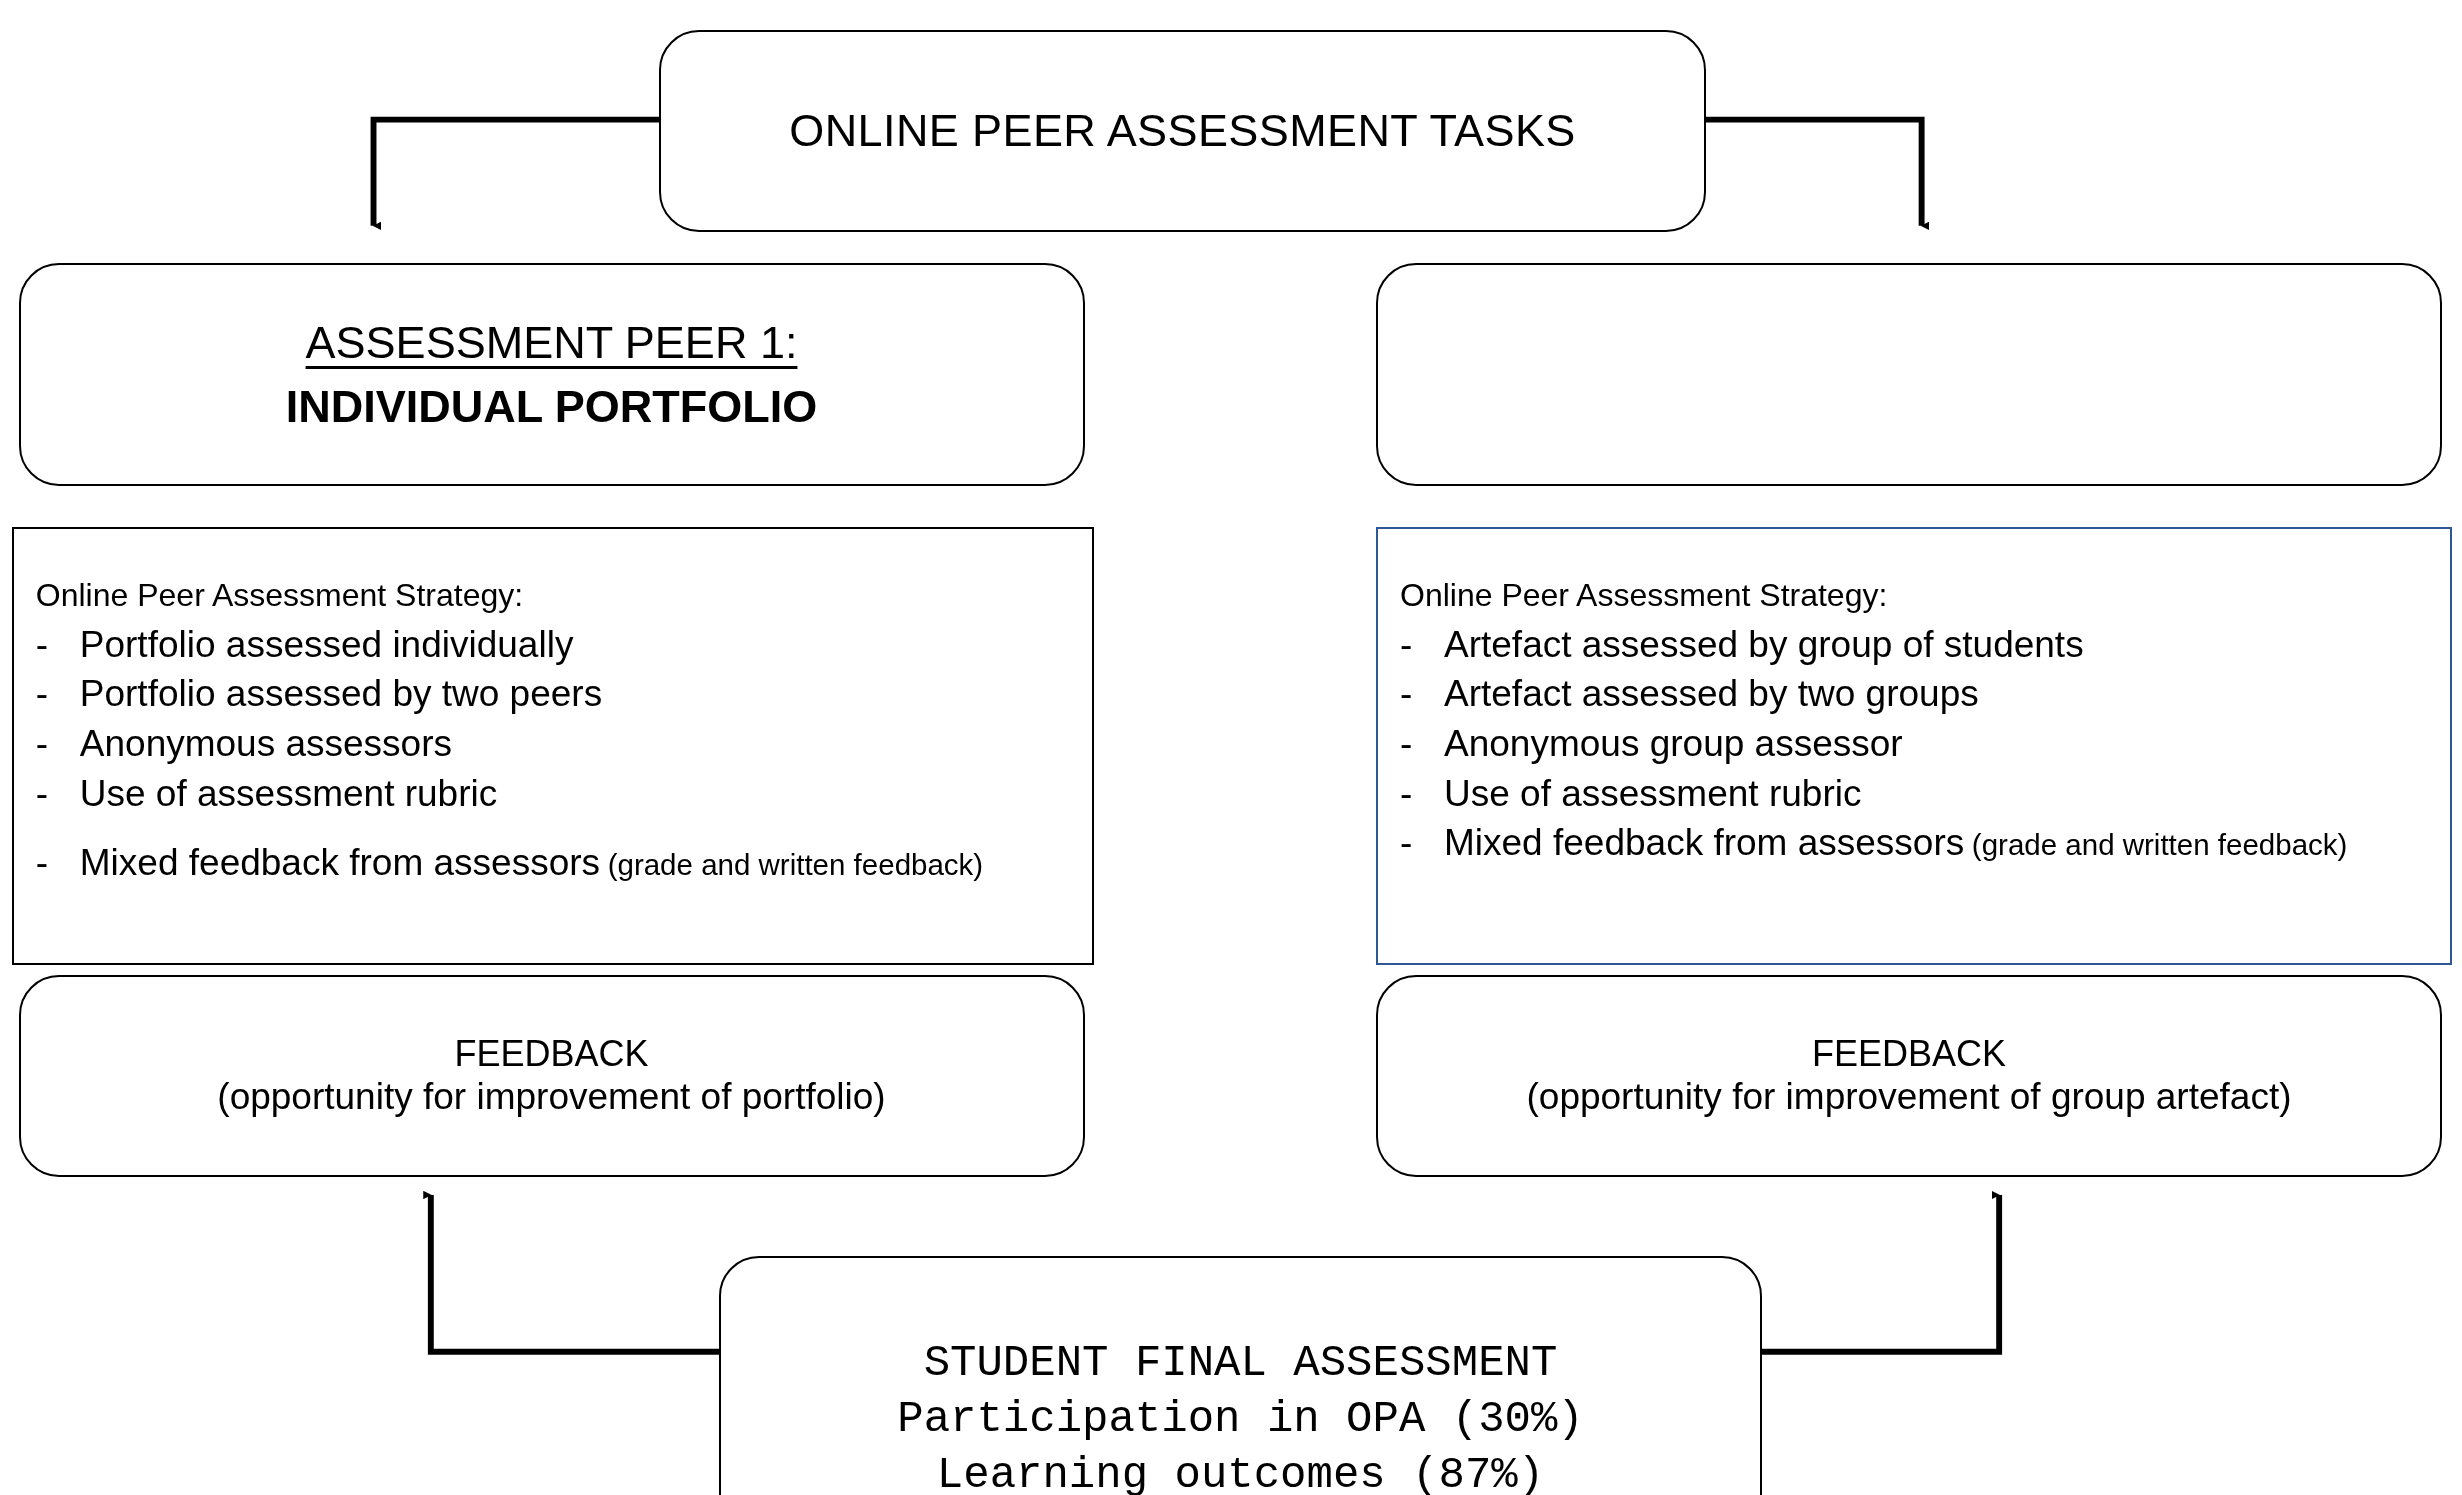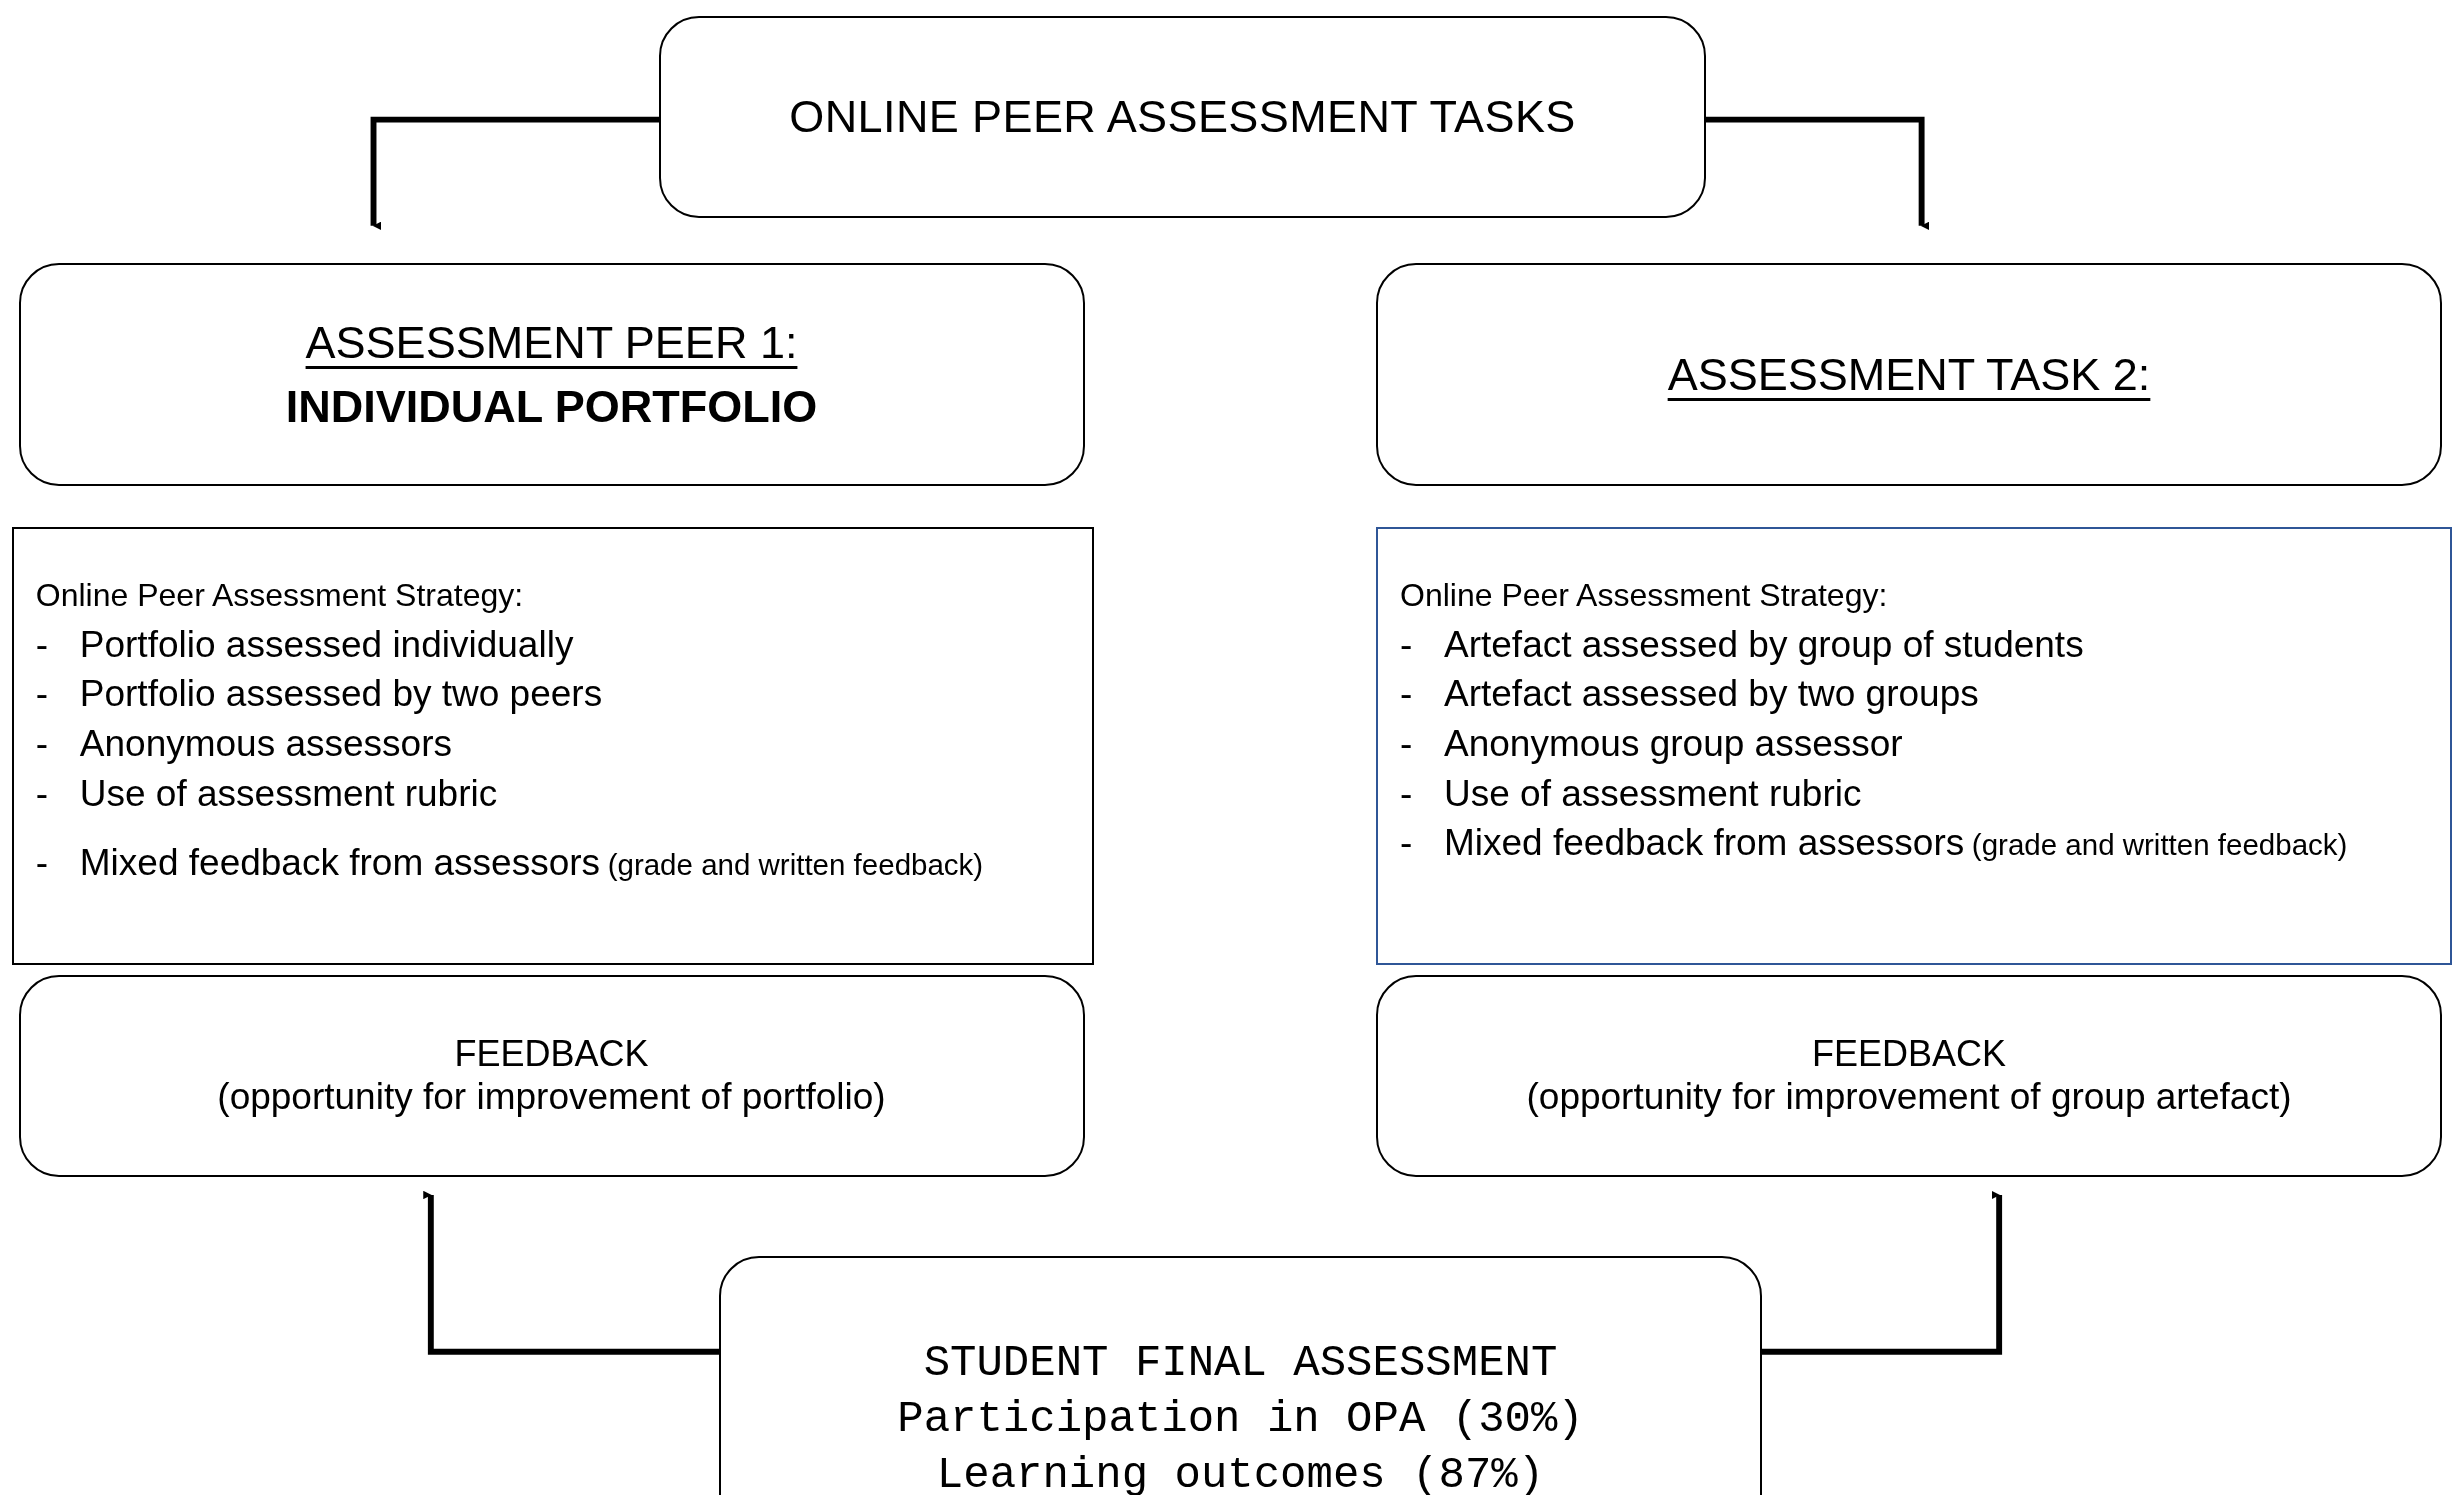--- a/index.html
+++ b/index.html
@@ -145,31 +145,30 @@
 
     <g>
       <path d="M853,1604 L511,1604 L511,1418" fill="none" stroke="#000000" stroke-width="7" marker-end="url(#arrowUp)"></path>
     </g>
 
     <g>
       <path d="M2090,1604 L2372,1604 L2372,1418" fill="none" stroke="#000000" stroke-width="7" marker-end="url(#arrowUp)"></path>
     </g>
   </svg>
 
-  <div class="box rounded" style="left:659px; top:16px; width:1047px; height:202px;">
+  <div class="box rounded" style="left:659px; top:30px; width:1047px; height:202px;">
     <div class="t-title">ONLINE PEER ASSESSMENT TASKS</div>
   </div>
 
   <div class="box rounded" style="left:18.5px; top:263px; width:1066px; height:223px;">
     <div class="t-task-head">ASSESSMENT PEER 1:</div>
     <div class="t-task-sub">INDIVIDUAL PORTFOLIO</div>
   </div>
 
   <div class="box rounded" style="left:1376px; top:263px; width:1066px; height:223px;">
-    <div class="t-task-head">ASSESSMENT TASK 2:</div>
   </div>
 
   <div class="strategy" style="left:11.8px; top:527px; width:1082px; height:438px;">
     <div class="strategy-heading">Online Peer Assessment Strategy:</div>
     <div class="bullets">
       <div class="bullet">
         <span class="dash">-</span>
         <span class="btext">Portfolio assessed individually</span>
       </div>
       <div class="bullet">

